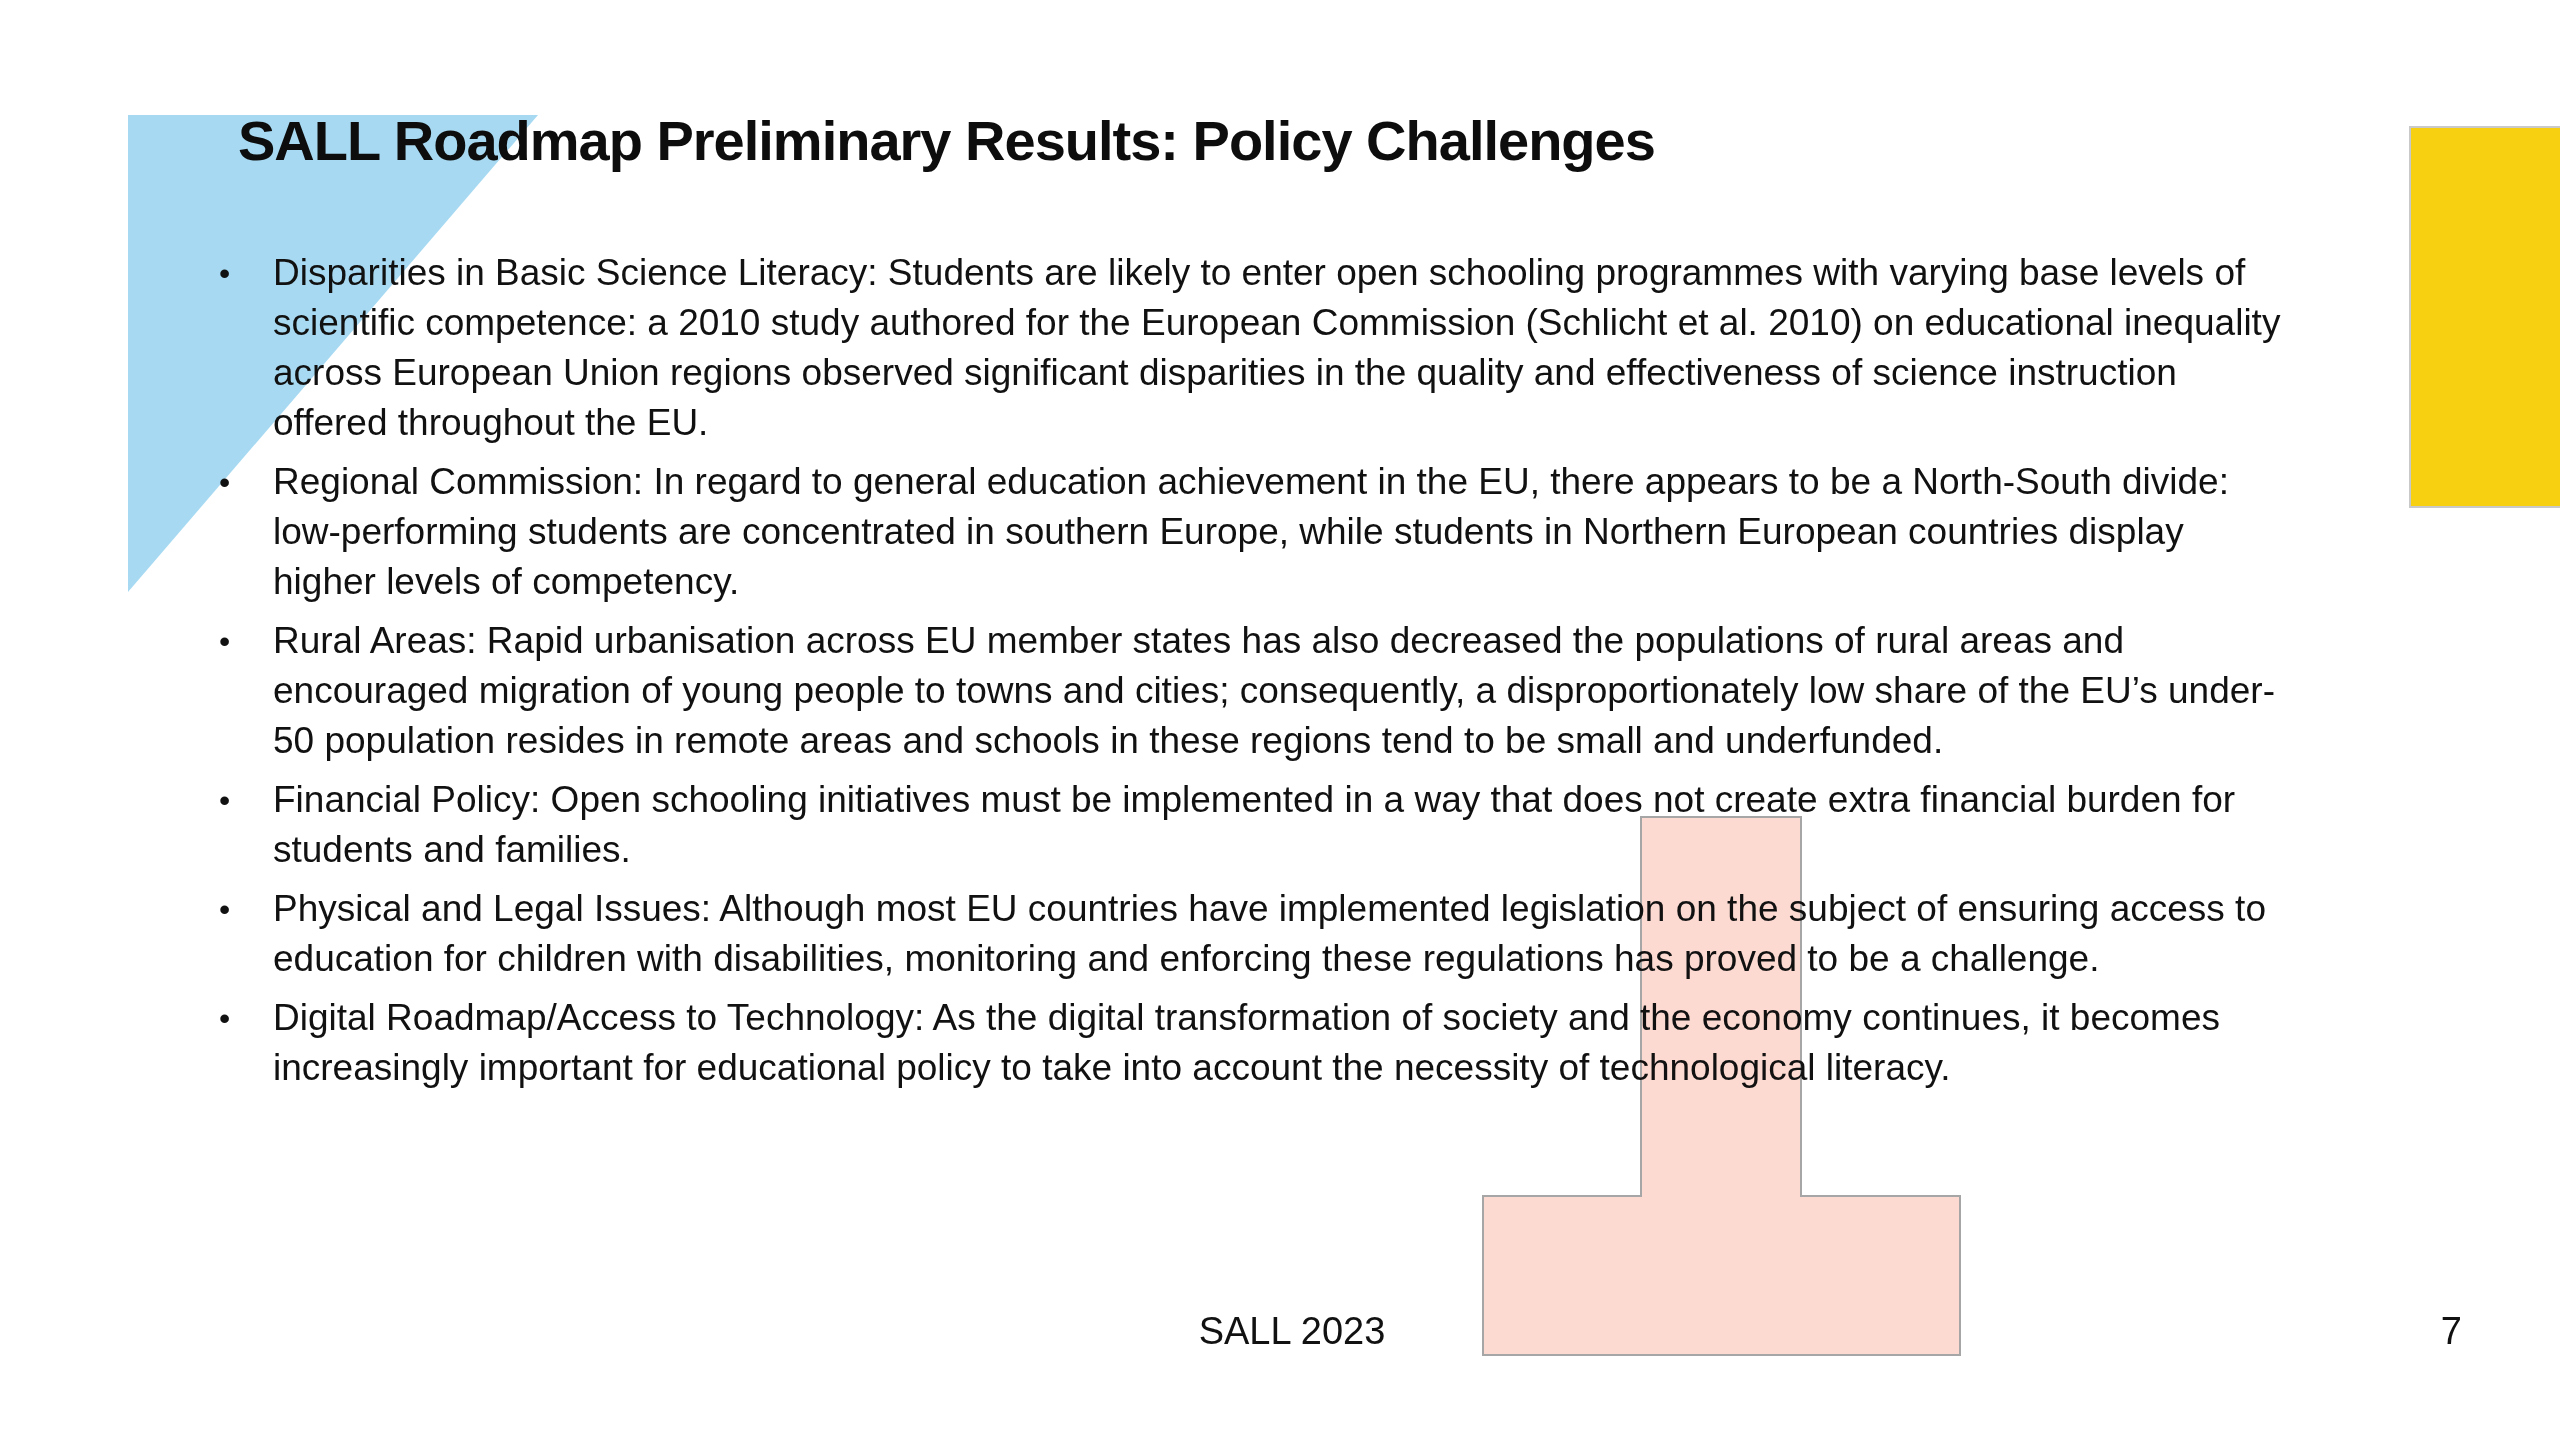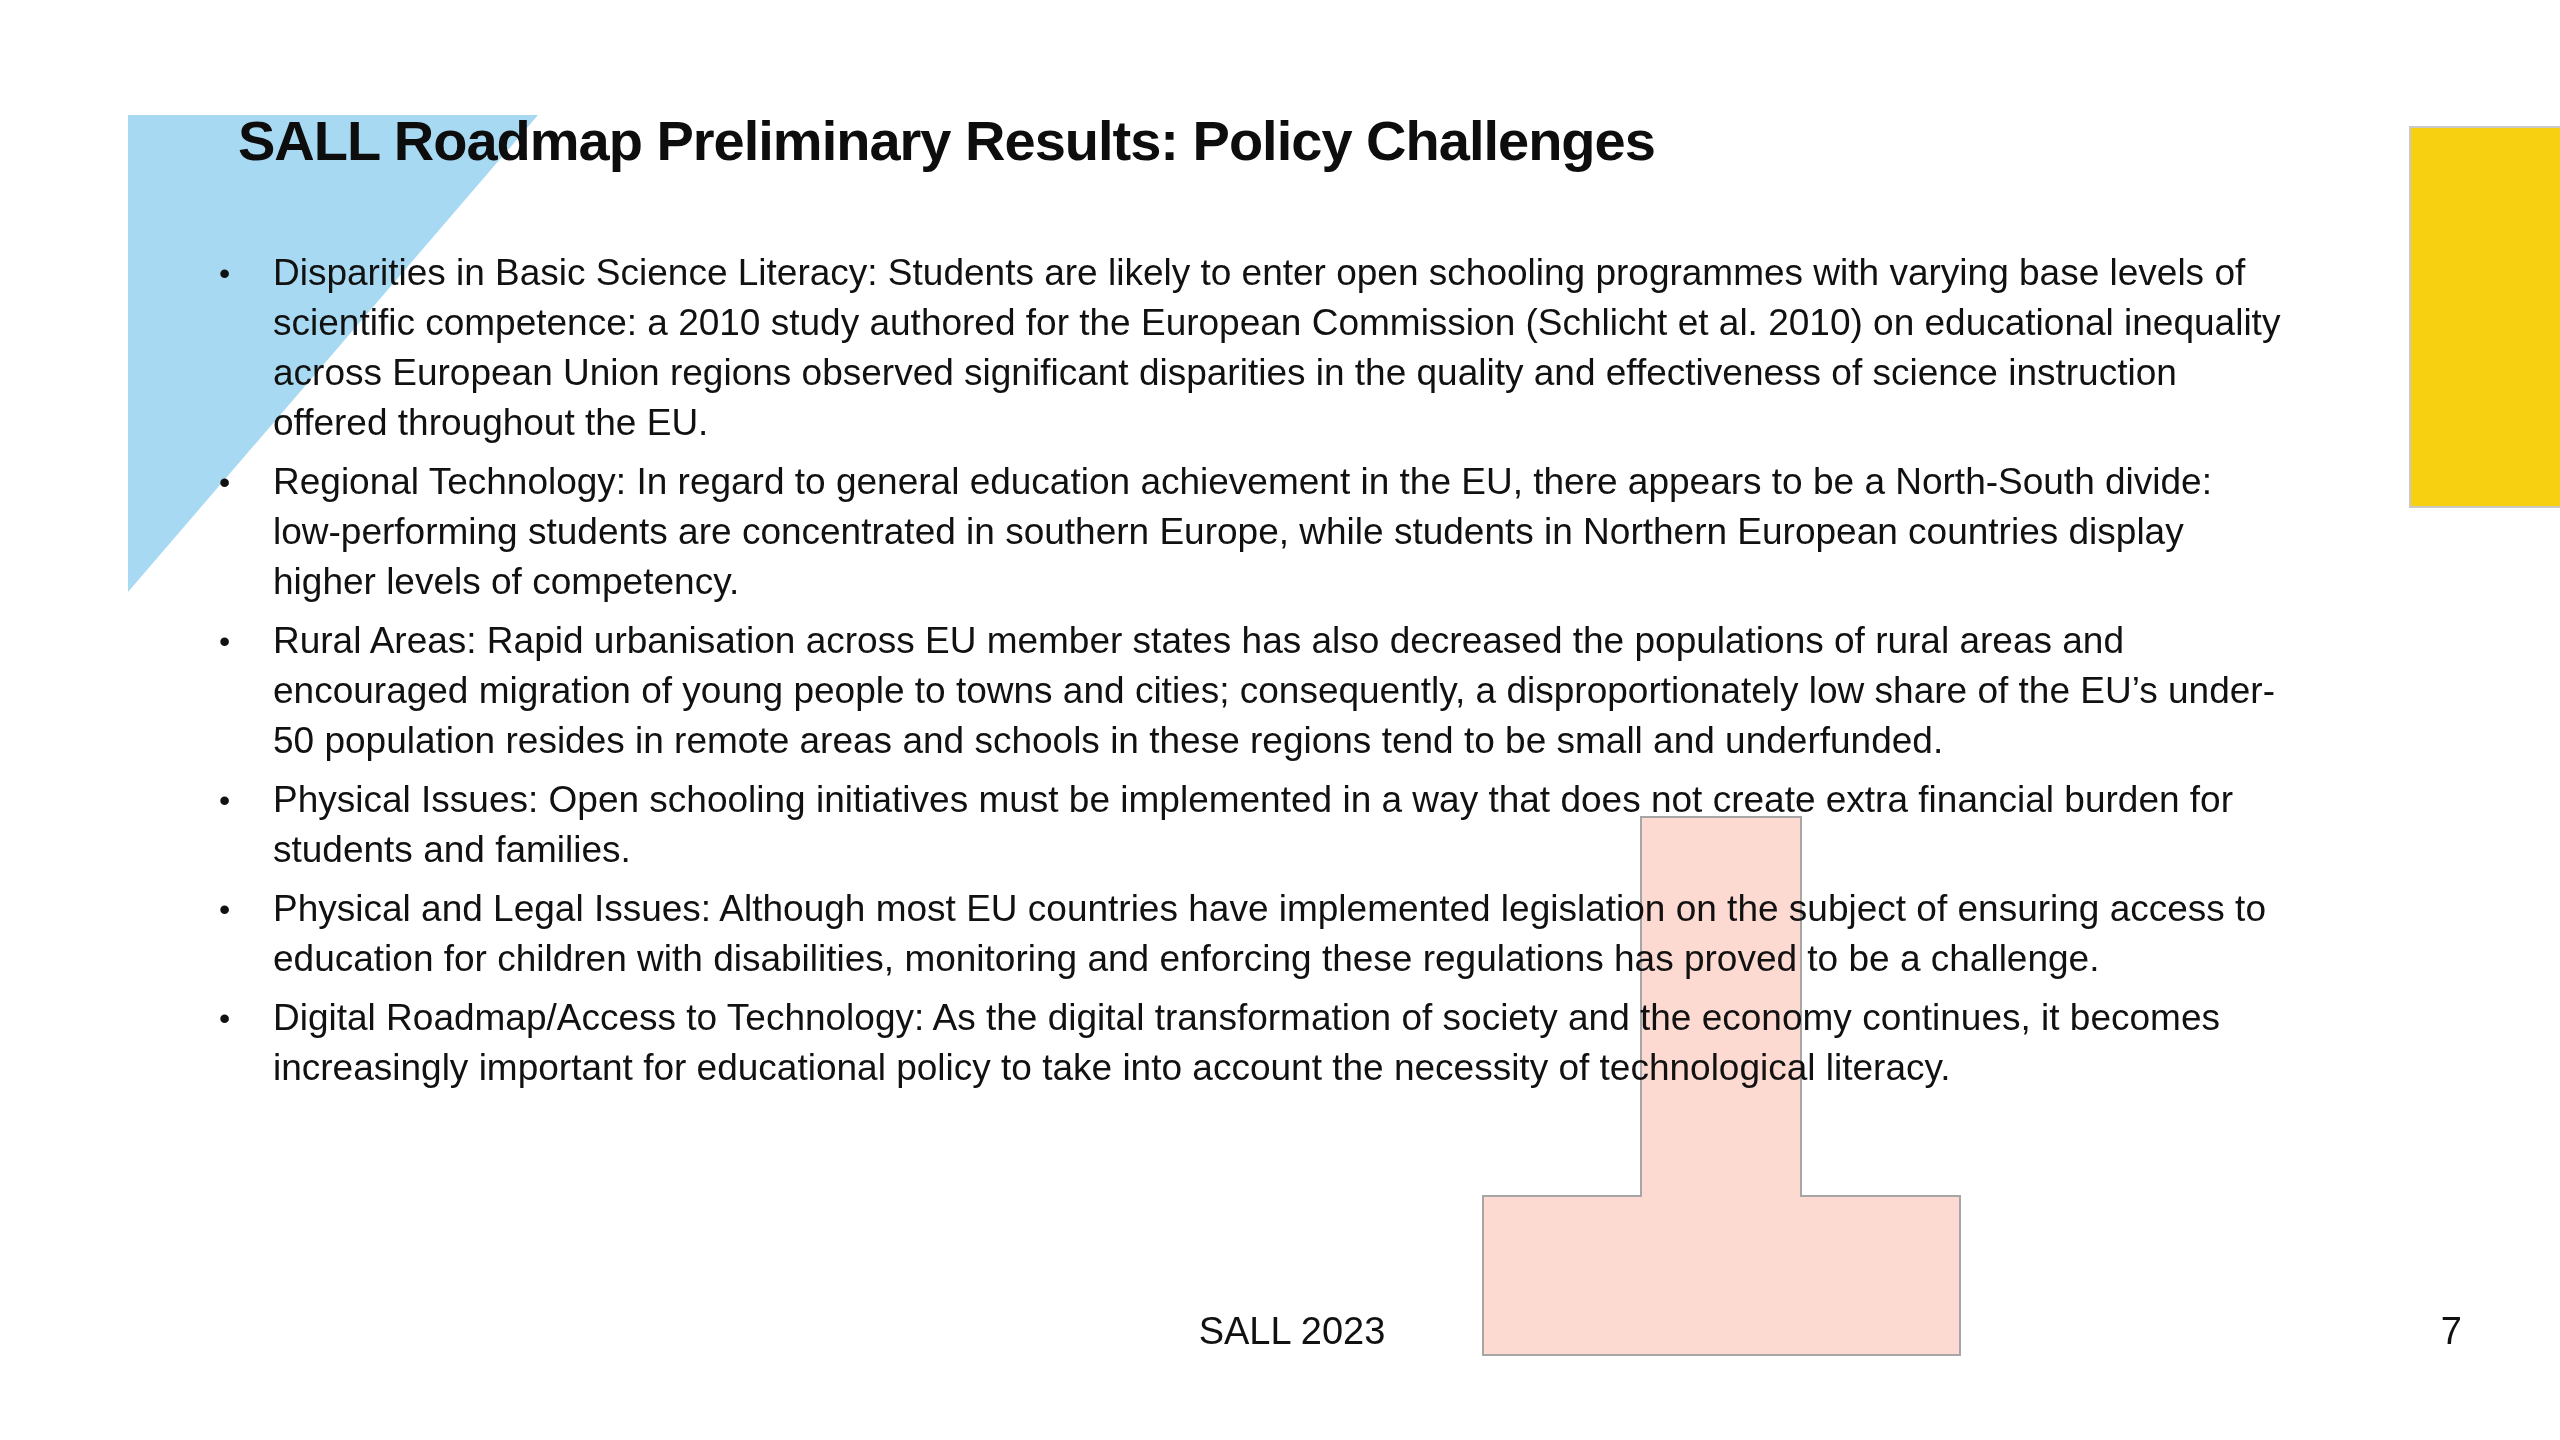--- a/index.html
+++ b/index.html
@@ -88,29 +88,29 @@
 
   <h1 class="title">SALL Roadmap Preliminary Results: Policy Challenges</h1>
 
   <ul class="bullets">
     <li>
       <span class="marker">•</span>
       <span class="content"><span class="lead">Disparities in Basic Science Literacy:</span><span class="rest"> Students are likely to enter open schooling programmes with varying base levels of scientific competence: a 2010 study authored for the European Commission (Schlicht et al. 2010) on educational inequality across European Union regions observed significant disparities in the quality and effectiveness of science instruction offered throughout the EU.</span></span>
     </li>
     <li>
       <span class="marker">•</span>
-      <span class="content"><span class="lead">Regional Technology:</span><span class="rest"> In regard to general education achievement in the EU, there appears to be a North-South divide: low-performing students are concentrated in southern Europe, while students in Northern European countries display higher levels of competency.</span></span>
+      <span class="content"><span class="lead">Regional Commission:</span><span class="rest"> In regard to general education achievement in the EU, there appears to be a North-South divide: low-performing students are concentrated in southern Europe, while students in Northern European countries display higher levels of competency.</span></span>
     </li>
     <li>
       <span class="marker">•</span>
       <span class="content"><span class="lead">Rural Areas:</span><span class="rest"> Rapid urbanisation across EU member states has also decreased the populations of rural areas and encouraged migration of young people to towns and cities; consequently, a disproportionately low share of the EU’s under-50 population resides in remote areas and schools in these regions tend to be small and underfunded.</span></span>
     </li>
     <li>
       <span class="marker">•</span>
-      <span class="content"><span class="lead">Physical Issues</span><span class="rest">: Open schooling initiatives must be implemented in a way that does not create extra financial burden for students and families.</span></span>
+      <span class="content"><span class="lead">Financial Policy</span><span class="rest">: Open schooling initiatives must be implemented in a way that does not create extra financial burden for students and families.</span></span>
     </li>
     <li>
       <span class="marker">•</span>
       <span class="content"><span class="lead">Physical and Legal Issues</span><span class="rest">: Although most EU countries have implemented legislation on the subject of ensuring access to education for children with disabilities, monitoring and enforcing these regulations has proved to be a challenge.</span></span>
     </li>
     <li>
       <span class="marker">•</span>
       <span class="content"><span class="lead">Digital Roadmap/Access to Technology</span><span class="rest">: As the digital transformation of society and the economy continues, it becomes increasingly important for educational policy to take into account the necessity of technological literacy.</span></span>
     </li>
   </ul>

